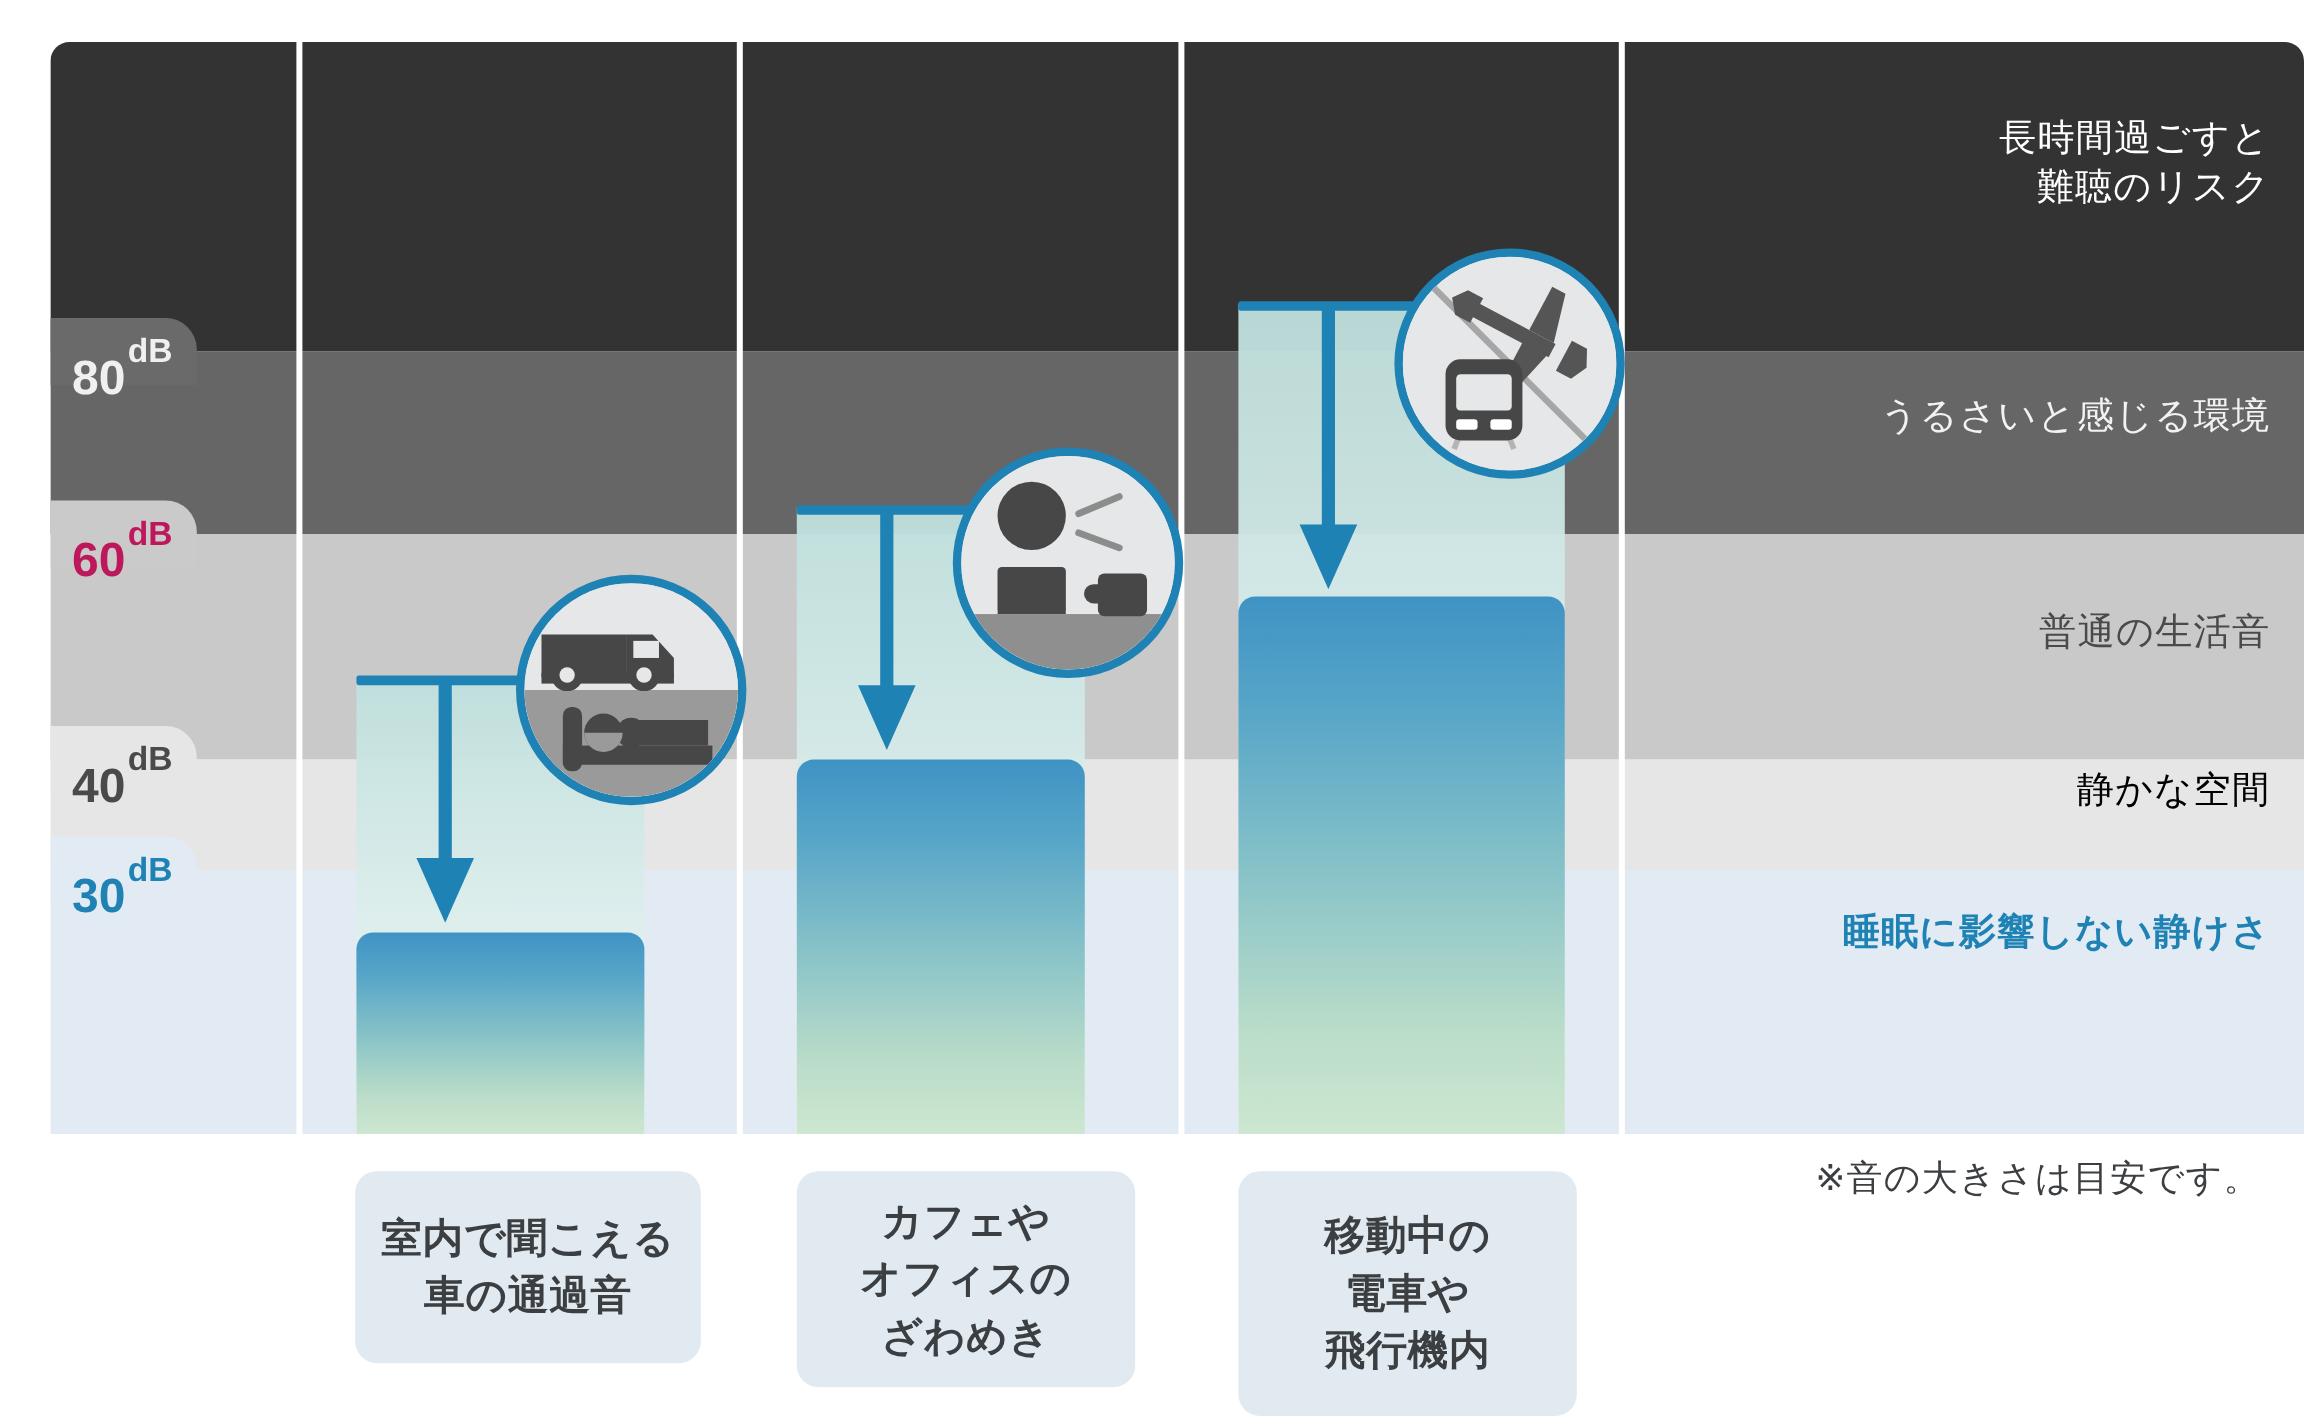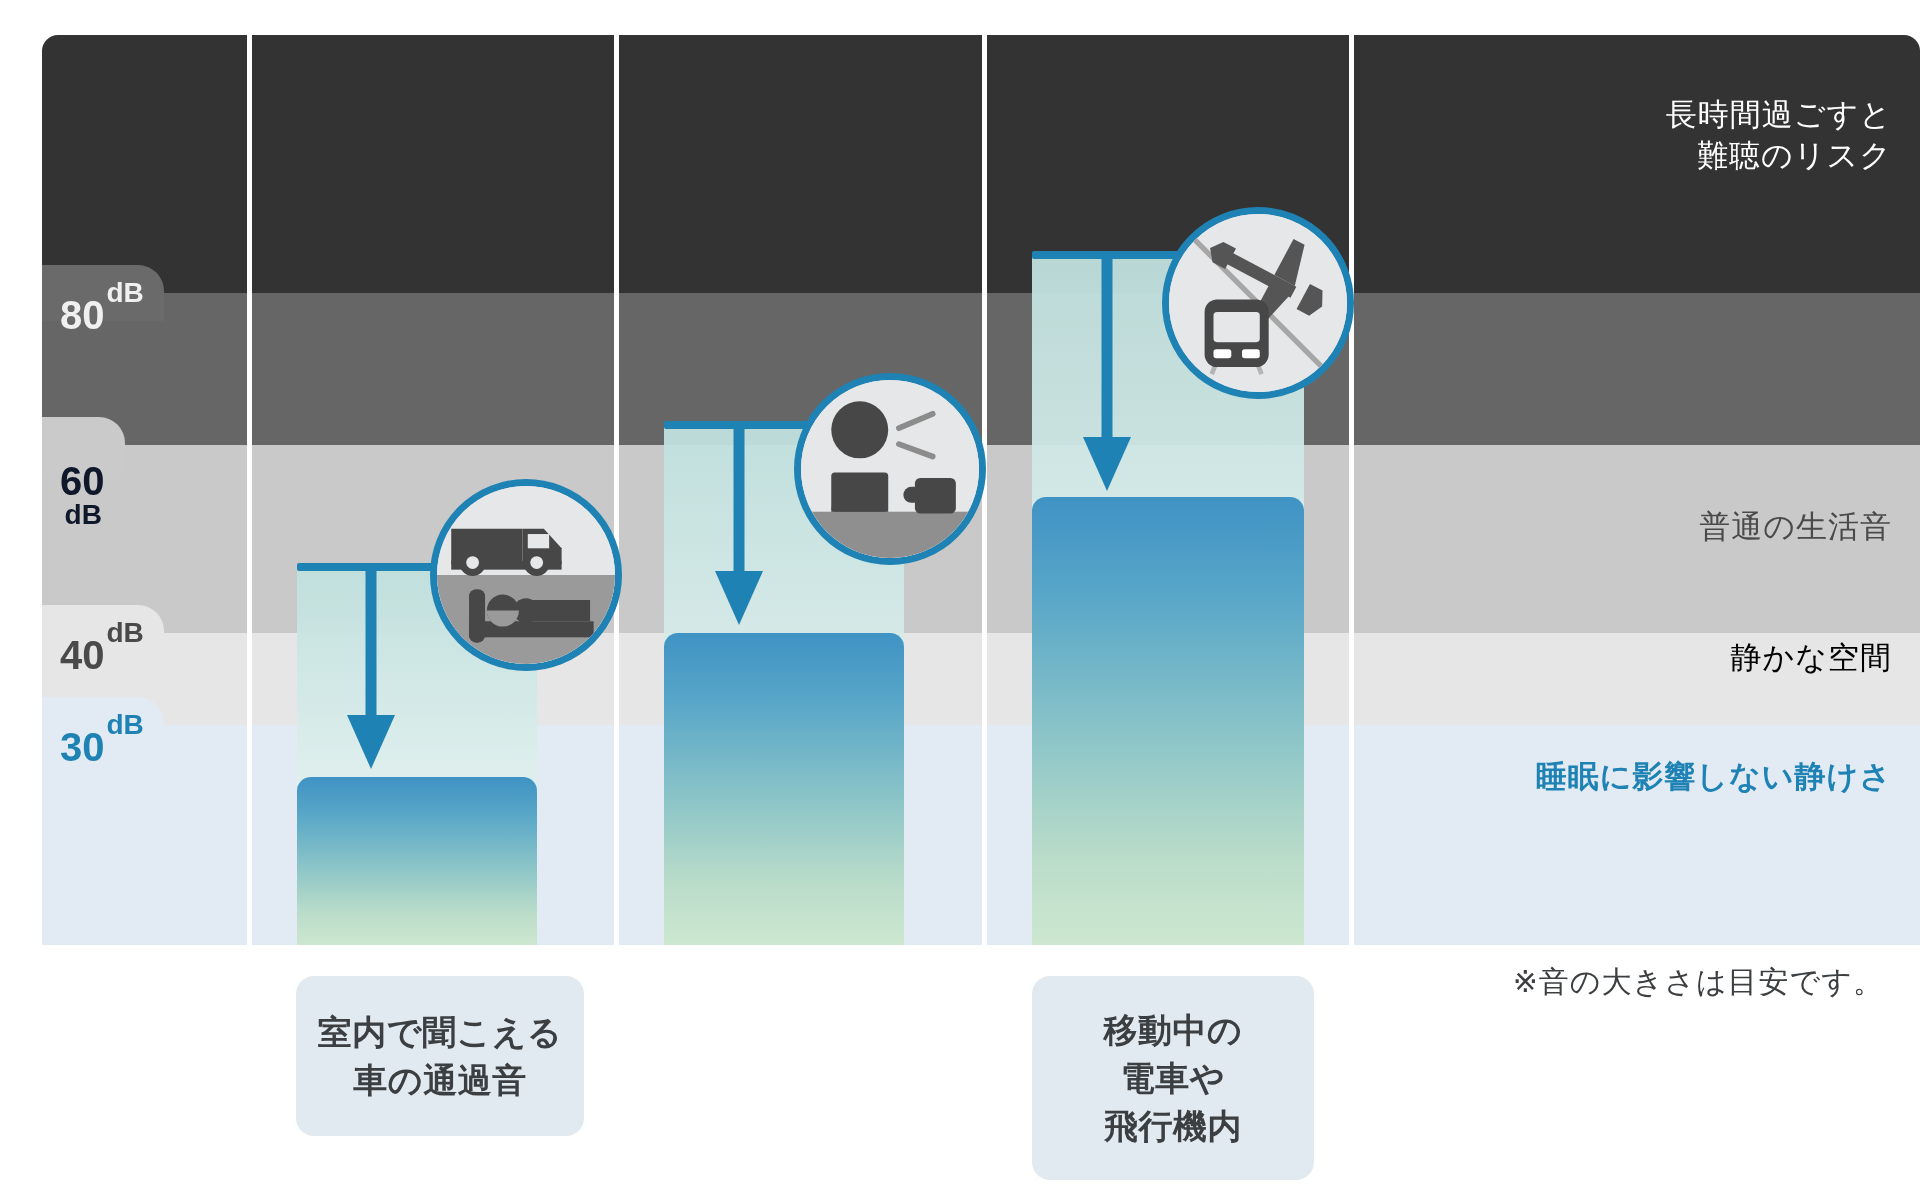--- a/index.html
+++ b/index.html
@@ -96,40 +96,41 @@
     <div class="vsep" style="left:205px;"></div>
     <div class="vsep" style="left:572px;"></div>
     <div class="vsep" style="left:940px;"></div>
     <div class="vsep" style="left:1307px;"></div>
 
     <div class="tickpill" style="top:230px; background:#6a6a6a; color:#f0f0f0;">
       <span class="num">80</span>
       <span class="unit">dB</span>
     </div>
 
-    <div class="tickpill" style="top:382px; background:#cacaca; color:#0f172a;flex-direction:column;">
+    <div class="tickpill" style="top:382px; background:#cacaca; color:#be185d;">
       <span class="num">60</span>
       <span class="unit">dB</span>
     </div>
 
     <div class="tickpill" style="top:570px; background:#e6e6e6; color:#4a4a4a;">
       <span class="num">40</span>
       <span class="unit">dB</span>
     </div>
 
     <div class="tickpill" style="top:662px; background:#e2ebf3; color:#1f82b4;">
       <span class="num">30</span>
       <span class="unit">dB</span>
     </div>
 
     <div class="zonecap" style="top:60px; color:#ffffff;">
       <div>長時間過ごすと</div>
       <div>難聴のリスク</div>
     </div>
 
+    <div class="zonecap" style="top:292px; color:#f2f2f2;">うるさいと感じる環境</div>
 
     <div class="zonecap" style="top:472px; color:#4a4a4a;">普通の生活音</div>
 
     <div class="zonecap" style="top:603px; color:#000000;">静かな空間</div>
 
     <div class="zonecap" style="top:722px; color:#1f82b4; font-weight:700;">睡眠に影響しない静けさ</div>
 
     <div class="barwrap" style="left:255px; top:0; width:240px; height:910px;">
       <div class="barghost" style="top:530px; height:380px;"></div>
       <div class="bar" style="top:742px; height:168px;"></div>
@@ -238,20 +239,27 @@
 
   </div>
 
   <div class="catbox" style="left:296px; top:976px; width:288px; height:160px;">
     <div>
       <span>室内で聞こえる</span>
       <span>車の通過音</span>
     </div>
   </div>
 
+  <div class="catbox" style="left:664px; top:976px; width:282px; height:180px;">
+    <div>
+      <span>カフェや</span>
+      <span>オフィスの</span>
+      <span>ざわめき</span>
+    </div>
+  </div>
 
   <div class="catbox" style="left:1032px; top:976px; width:282px; height:204px;">
     <div>
       <span>移動中の</span>
       <span>電車や</span>
       <span>飛行機内</span>
     </div>
   </div>
 
   <div id="footnote">※音の大きさは目安です。</div>

